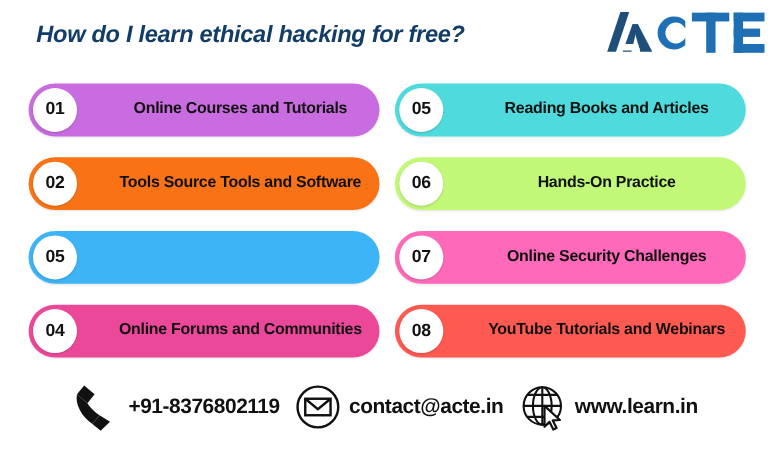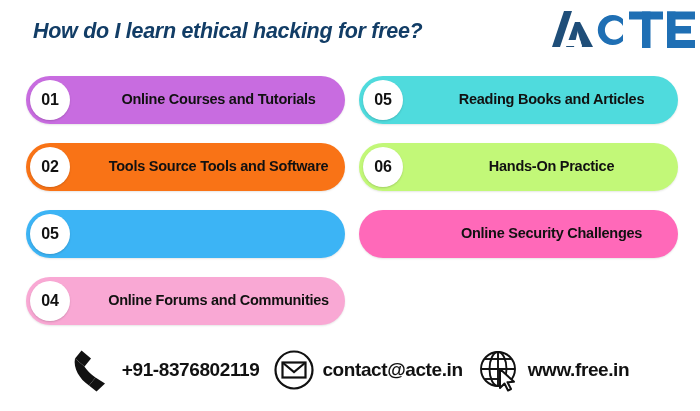--- a/index.html
+++ b/index.html
@@ -196,31 +196,38 @@
   </div>
 
   <div class="cell">
     <div class="pill" style="background: rgb(60, 180, 245);">
       <div class="num-circle">05</div>
     </div>
   </div>
 
   <div class="cell">
     <div class="pill" style="background: rgb(255, 105, 185);">
+      <div class="num-circle">07</div>
       <div class="pill-label">Online Security Challenges</div>
     </div>
   </div>
 
   <div class="cell">
-    <div class="pill" style="background: #f9a8d4;">
+    <div class="pill" style="background: #ec4899;">
       <div class="num-circle">04</div>
       <div class="pill-label">Online Forums and Communities</div>
     </div>
   </div>
 
+  <div class="cell">
+    <div class="pill" style="background: rgb(255, 90, 82);">
+      <div class="num-circle">08</div>
+      <div class="pill-label">YouTube Tutorials and Webinars</div>
+    </div>
+  </div>
 
 </div>
 
 <div class="footer">
 
   <div class="contact-item">
     <svg class="ico" width="44" height="46" viewBox="0 0 44 46">
       <g fill="#111111">
         <path d="M10.5 3.5 L20 11.5 L13.5 19.5 L4 11.5 Z"></path>
         <path d="M4 11.5 C2 21 8.5 32 18 38.5 L24.5 30.5 C18 26 13.5 20 13.5 19.5 Z"></path>
@@ -248,16 +255,16 @@
       <g fill="none" stroke="#111111" stroke-width="1.9">
         <circle cx="21" cy="21" r="17"></circle>
         <ellipse cx="21" cy="21" rx="8.5" ry="17"></ellipse>
         <line x1="4" y1="21" x2="38" y2="21"></line>
         <line x1="7.5" y1="11" x2="34.5" y2="11"></line>
         <line x1="7.5" y1="31" x2="34.5" y2="31"></line>
         <line x1="21" y1="4" x2="21" y2="38"></line>
       </g>
       <path d="M23 21 L23 40 L27.5 35.5 L31 42.5 L34 41 L30.5 34.2 L37 33.8 Z" fill="#ffffff" stroke="#111111" stroke-width="2" stroke-linejoin="round"></path>
     </svg>
-    <span class="contact-text">www.free.in</span>
+    <span class="contact-text">www.learn.in</span>
   </div>
 
 </div>
 
 </body></html>

